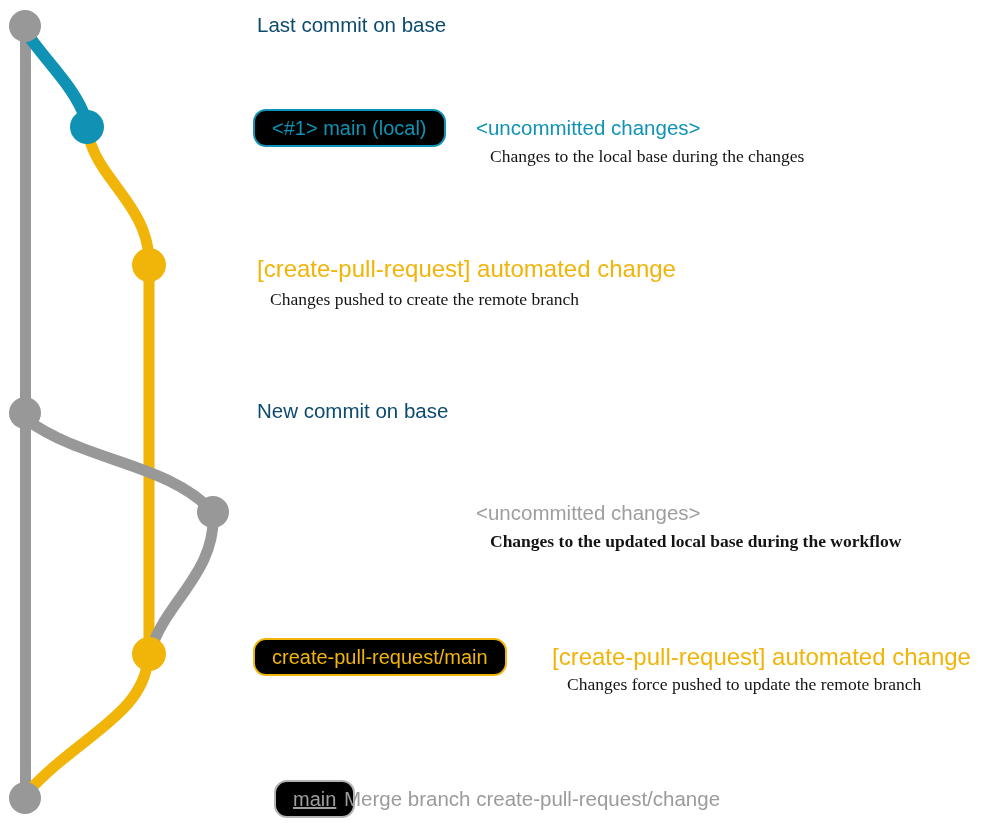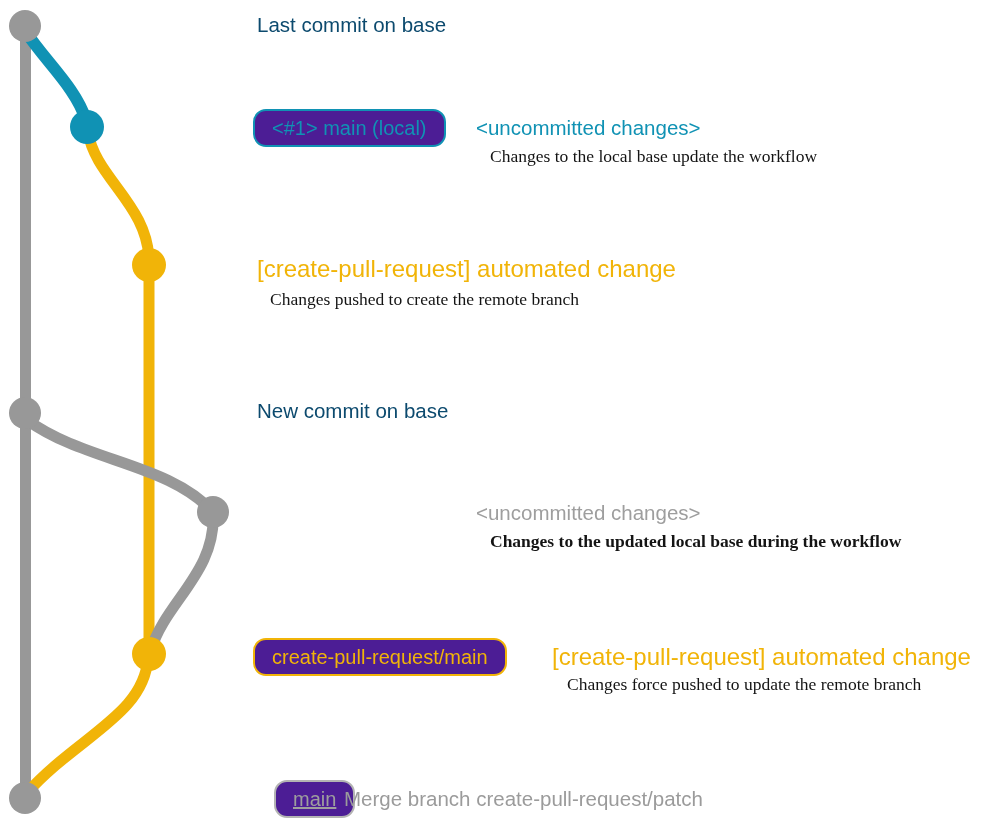--- a/index.html
+++ b/index.html
@@ -31,21 +31,21 @@
     line-height: 24px;
   }
   .branch-box {
     position: absolute;
     white-space: nowrap;
     font-size: 20px;
     line-height: 28px;
     padding: 3px 17px;
     border: 2px solid;
     border-radius: 13px;
-    background: #4c1d95;
+    background: #000000;
     box-sizing: border-box;
     height: 38px;
   }
   .box-teal   { color: #1092b4; border-color: #1092b4; }
   .box-gray   { color: #9e9e9e; border-color: #b3b3b3; }
   .box-yellow { color: #f1b408; border-color: #f1b408; }
   .status-teal {
     font-size: 20.5px;
     color: #1092b4;
     line-height: 38px;
@@ -100,30 +100,30 @@
     <circle cx="25" cy="413" r="16" fill="#989898"></circle>
     <circle cx="213" cy="512" r="16" fill="#989898"></circle>
     <circle cx="149" cy="654" r="17" fill="#f1b408"></circle>
     <circle cx="25" cy="798" r="16" fill="#989898"></circle>
   </svg>
 
   <div class="lbl gray-heading" style="left:257px; top:13px;">Last commit on base</div>
 
   <div class="branch-box box-teal" style="left:253px; top:109px;">&lt;#1&gt; main (local)</div>
   <div class="lbl status-teal" style="left:476px; top:109px;">&lt;uncommitted changes&gt;</div>
-  <div class="lbl serif-note" style="left:490px; top:145px;">Changes to the local base update the workflow</div>
+  <div class="lbl serif-note" style="left:490px; top:145px;">Changes to the local base during the changes</div>
 
   <div class="lbl yellow-heading" style="left:257px; top:257px;">[create-pull-request] automated change</div>
   <div class="lbl serif-note" style="left:270px; top:288px;">Changes pushed to create the remote branch</div>
 
   <div class="lbl gray-heading" style="left:257px; top:399px;">New commit on base</div>
 
   <div class="lbl status-gray" style="left:476px; top:494px;">&lt;uncommitted changes&gt;</div>
   <div class="lbl serif-note" style="left:490px; top:530px;font-weight:bold;">Changes to the updated local base during the workflow</div>
 
   <div class="branch-box box-yellow" style="left:253px; top:638px;">create-pull-request/main</div>
   <div class="lbl yellow-heading boxed-row" style="left:552px; top:638px;">[create-pull-request] automated change</div>
   <div class="lbl serif-note" style="left:567px; top:673px;">Changes force pushed to update the remote branch</div>
 
   <div class="branch-box box-gray" style="left:274px; top:780px;text-decoration:underline;">main</div>
-  <div class="lbl merge-msg" style="left:344px; top:780px;">Merge branch create-pull-request/patch</div>
+  <div class="lbl merge-msg" style="left:344px; top:780px;">Merge branch create-pull-request/change</div>
 
 </div>
 
 </body></html>

